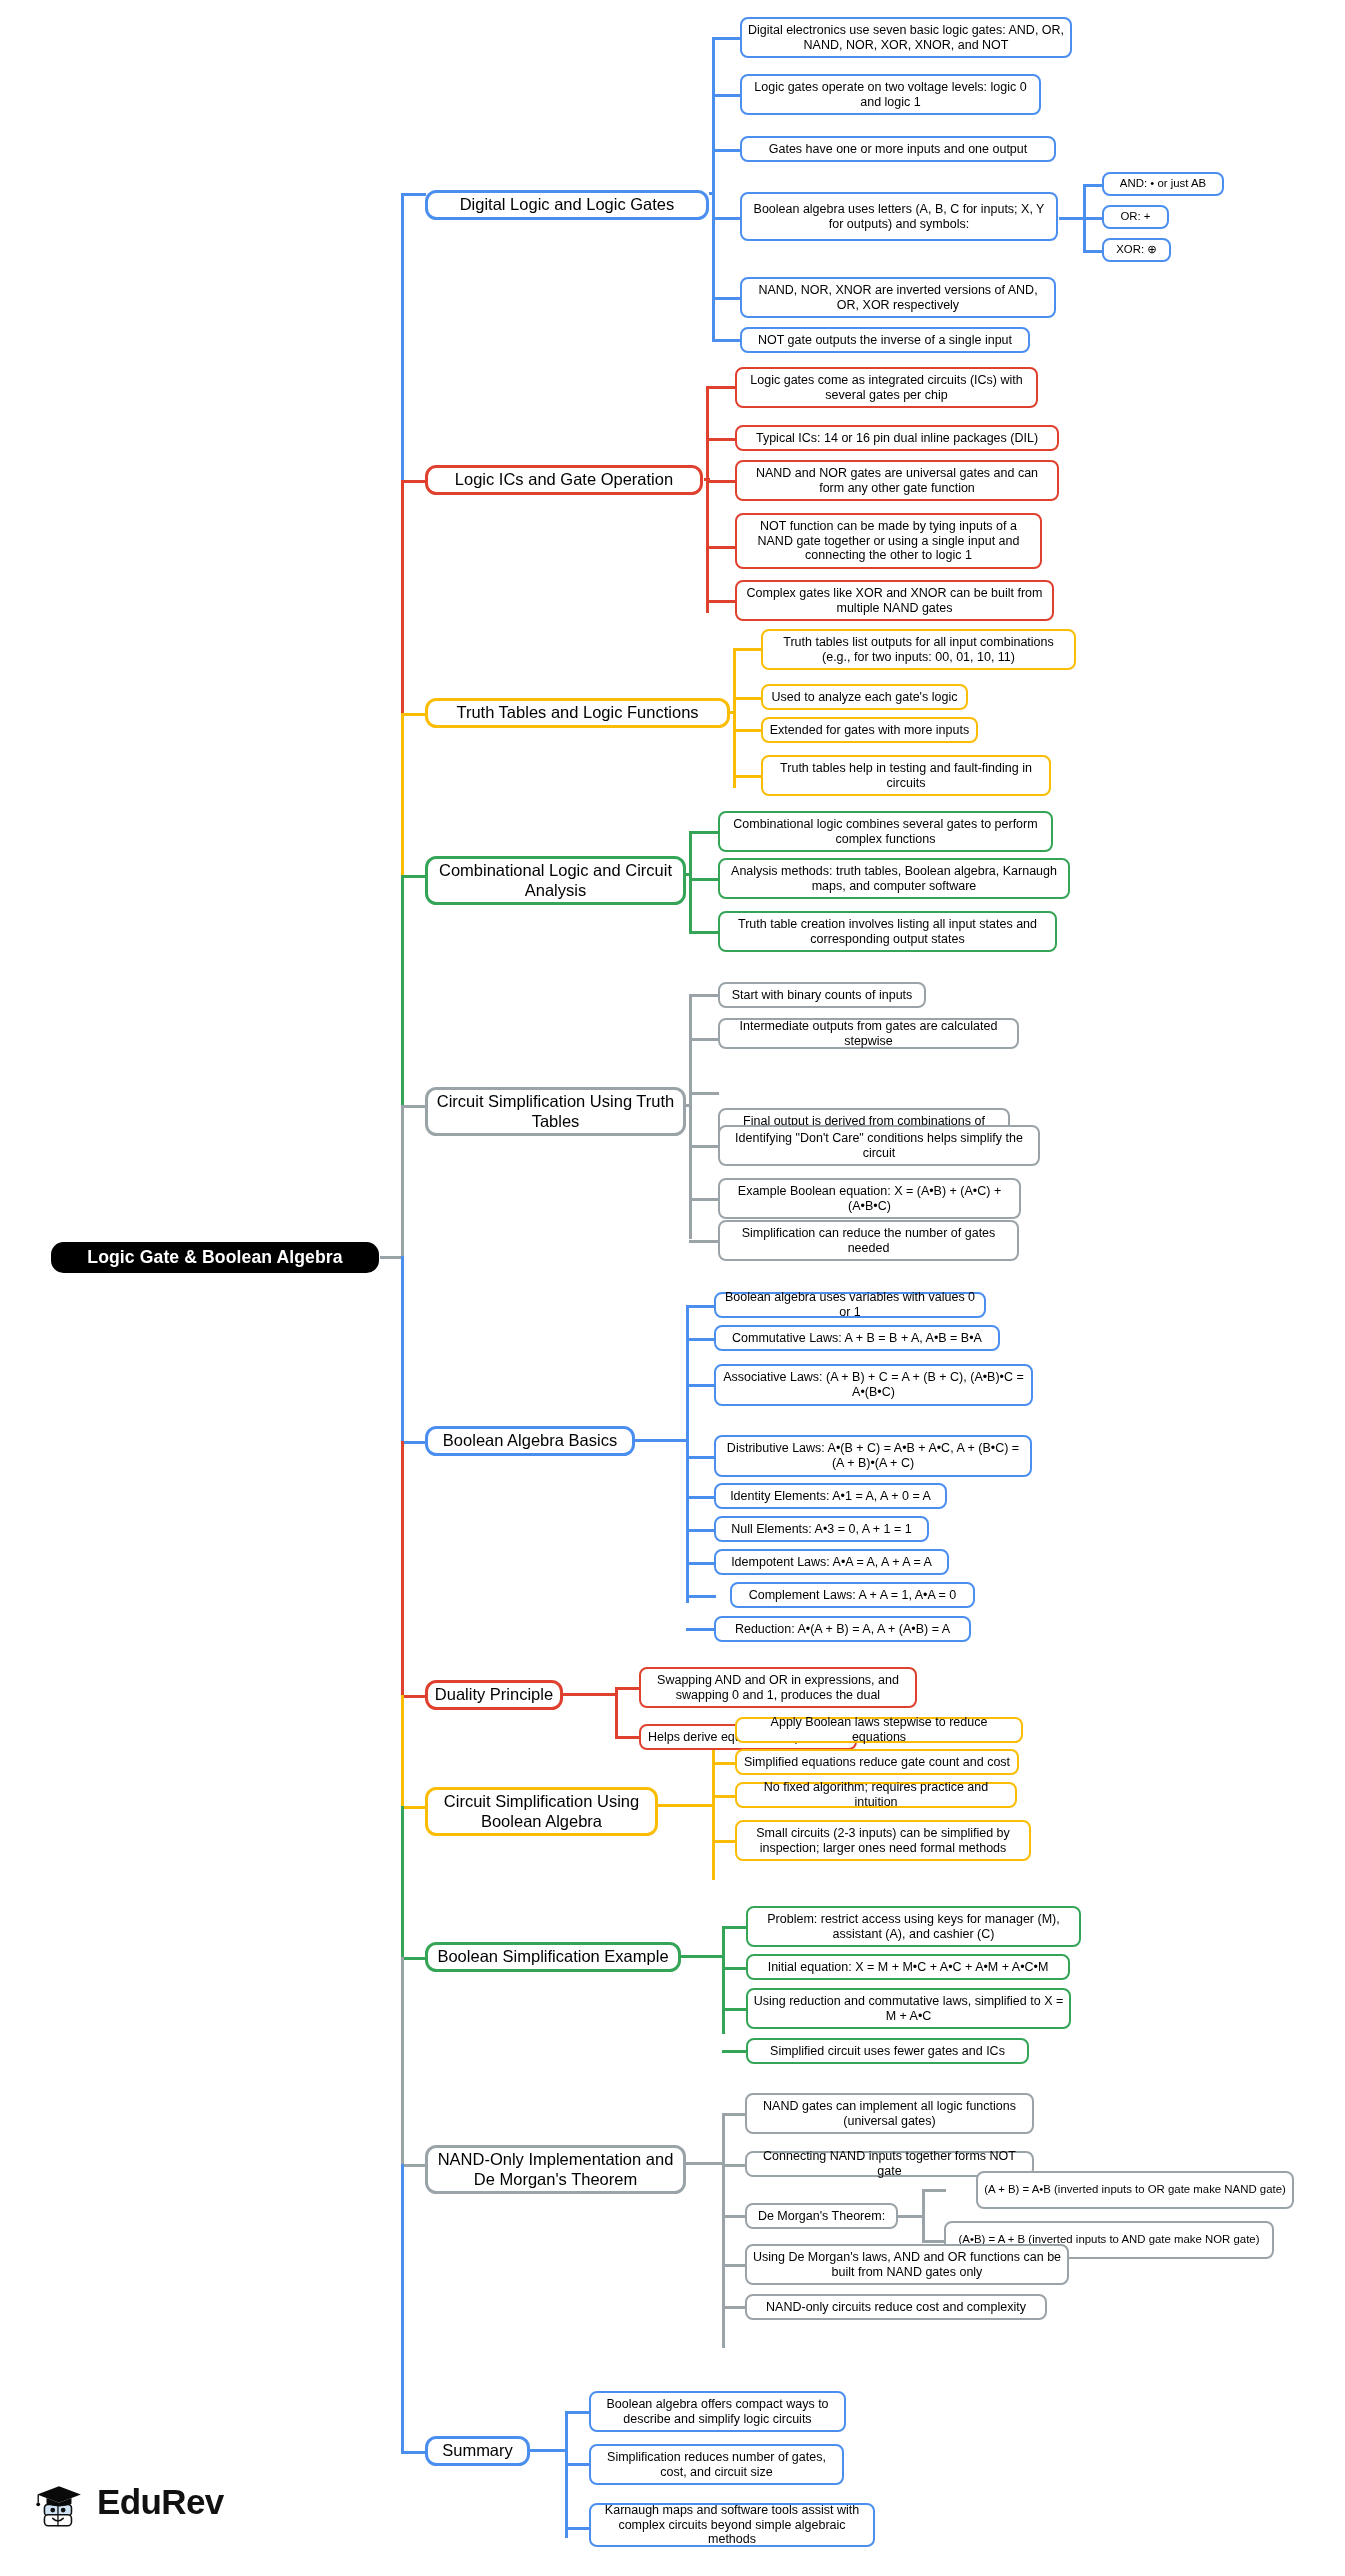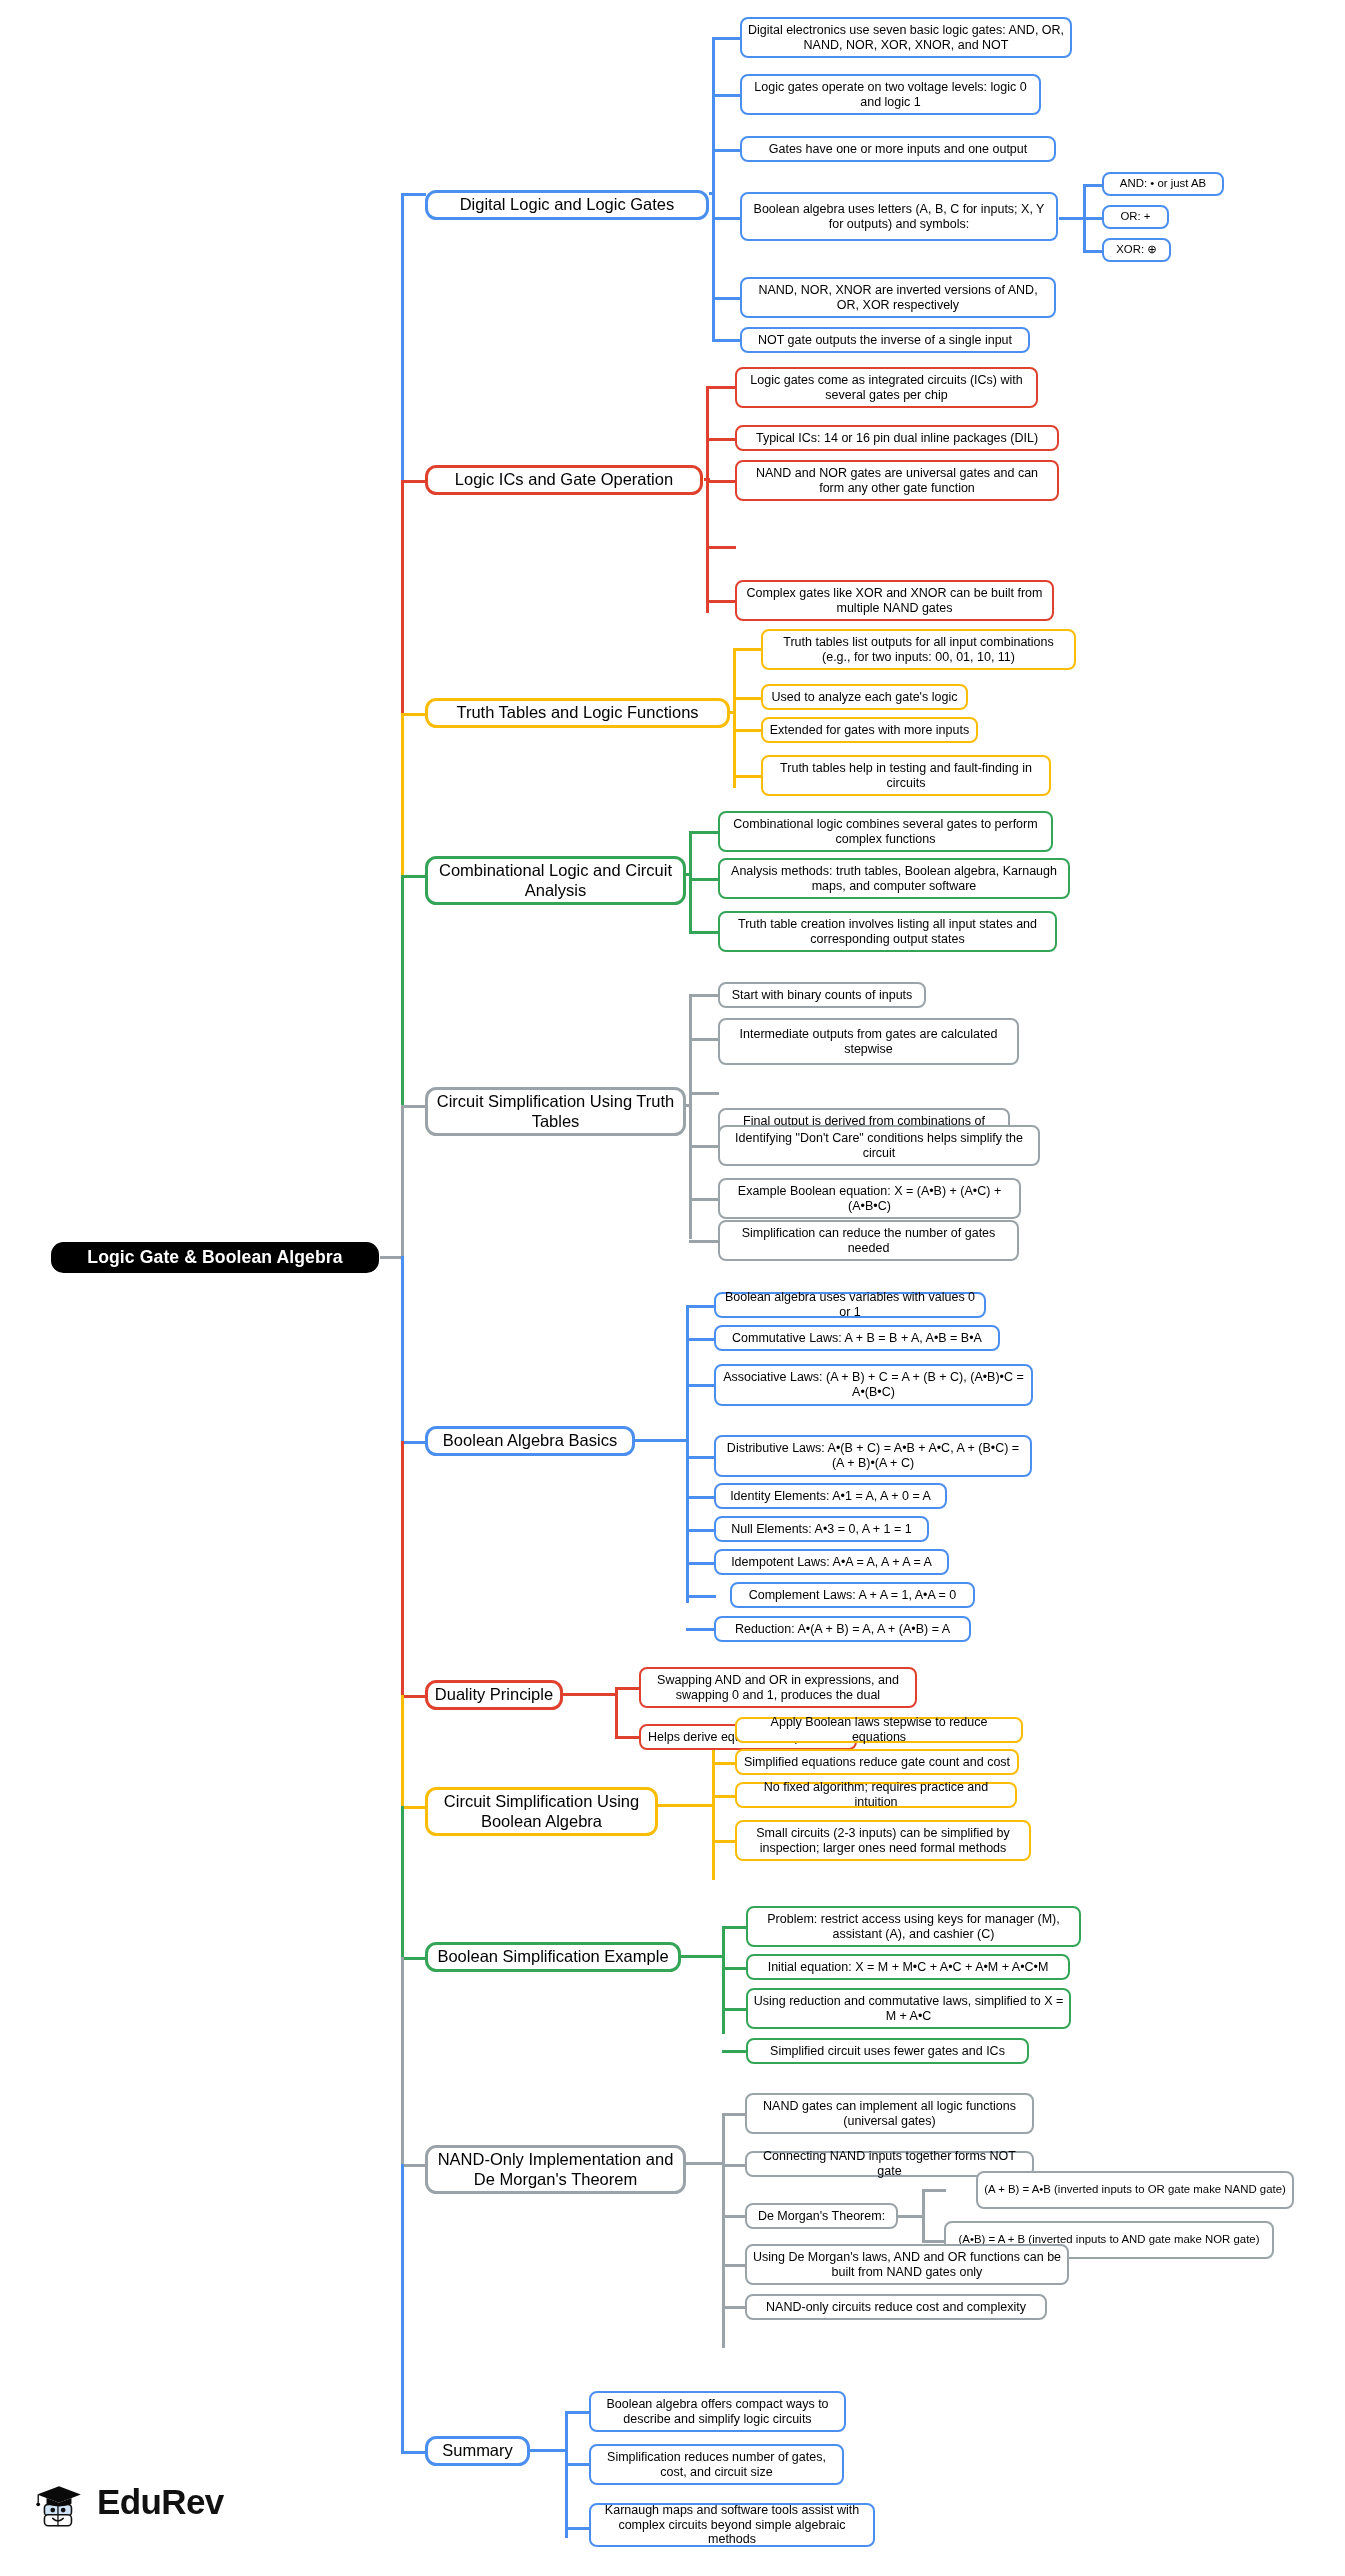--- a/index.html
+++ b/index.html
@@ -166,20 +166,23 @@
   <div class="node leaf c-red" style="left:735px; top:425px; width:324px; height:26px;">
     <span>Typical ICs: 14 or 16 pin dual inline packages (DIL)</span>
   </div>
 
   <div class="conn h b-red" style="left:706px; top:480px; width:29.6px;"></div>
   <div class="node leaf c-red" style="left:735px; top:460px; width:324px; height:41px;">
     <span>NAND and NOR gates are universal gates and can form any other gate function</span>
   </div>
 
   <div class="conn h b-red" style="left:706px; top:546px; width:29.6px;"></div>
+  <div class="node leaf c-red" style="left:735px; top:513px; width:307px; height:56px;">
+    <span>NOT function can be made by tying inputs of a NAND gate together or using a single input and connecting the other to logic 1</span>
+  </div>
 
   <div class="conn h b-red" style="left:706px; top:600px; width:29.6px;"></div>
   <div class="node leaf c-red" style="left:735px; top:580px; width:319px; height:41px;">
     <span>Complex gates like XOR and XNOR can be built from multiple NAND gates</span>
   </div>
 
   <div class="conn v b-amber" style="left:401px; top:713px; height:545px;"></div>
   <div class="conn h b-amber" style="left:401px; top:713px; width:25px;"></div>
 
   <div class="node branch c-amber" style="left:425px; top:698px; width:305px; height:29.6px;">
@@ -243,21 +246,21 @@
 
   <div class="conn v b-gray" style="left:689px; top:994px; height:245px;"></div>
   <div class="conn h b-gray" style="left:686px; top:1104px; width:5.7px;"></div>
 
   <div class="conn h b-gray" style="left:689px; top:994px; width:29.6px;"></div>
   <div class="node leaf c-gray" style="left:718px; top:982px; width:208px; height:26px;">
     <span>Start with binary counts of inputs</span>
   </div>
 
   <div class="conn h b-gray" style="left:689px; top:1038px; width:29.6px;"></div>
-  <div class="node leaf c-gray" style="left:718px; top:1018px; width:301px; height:47px;">
+  <div class="node leaf c-gray" style="left:718px; top:1018px; width:301px; height:31px;">
     <span>Intermediate outputs from gates are calculated stepwise</span>
   </div>
 
   <div class="conn h b-gray" style="left:689px; top:1092px; width:29.6px;"></div>
   <div class="node leaf c-gray" style="left:718px; top:1072px; width:292px; height:41px;margin-top:36px;">
     <span>Final output is derived from combinations of intermediate outputs using OR/AND</span>
   </div>
 
   <div class="conn h b-gray" style="left:689px; top:1145px; width:29.6px;"></div>
   <div class="node leaf c-gray" style="left:718px; top:1125px; width:322px; height:41px;">

